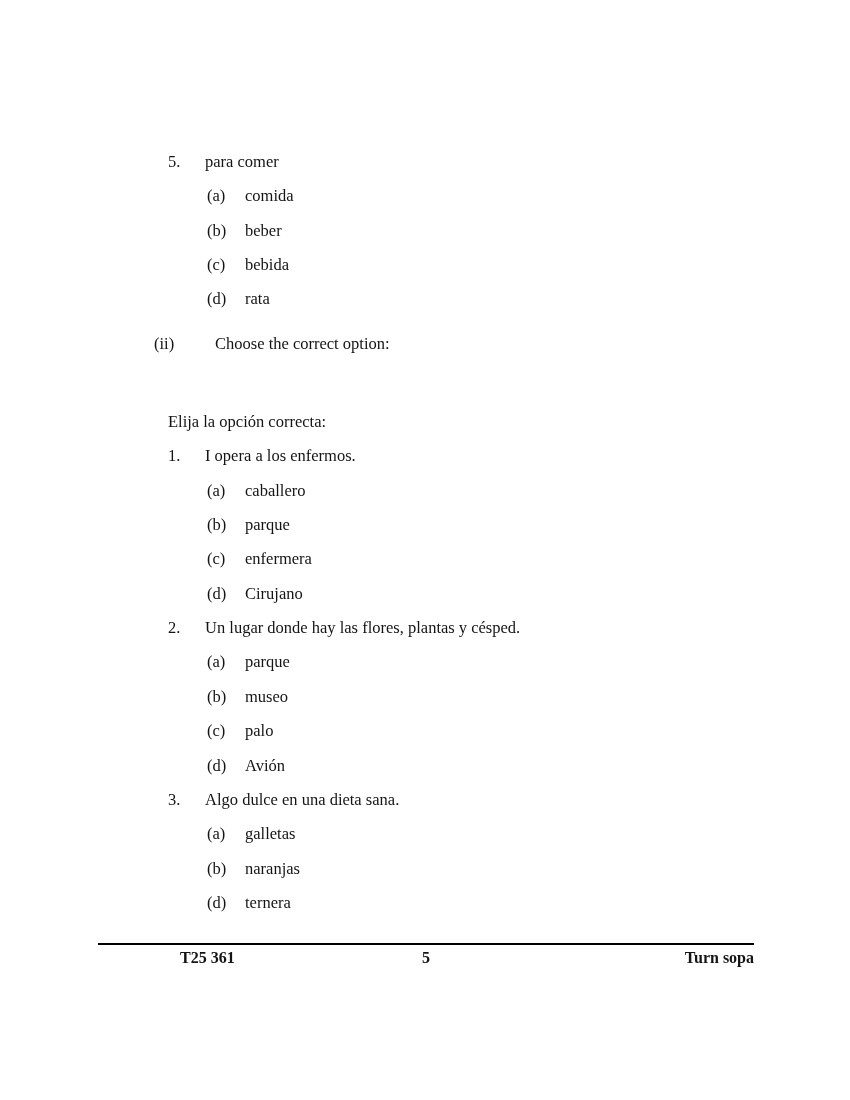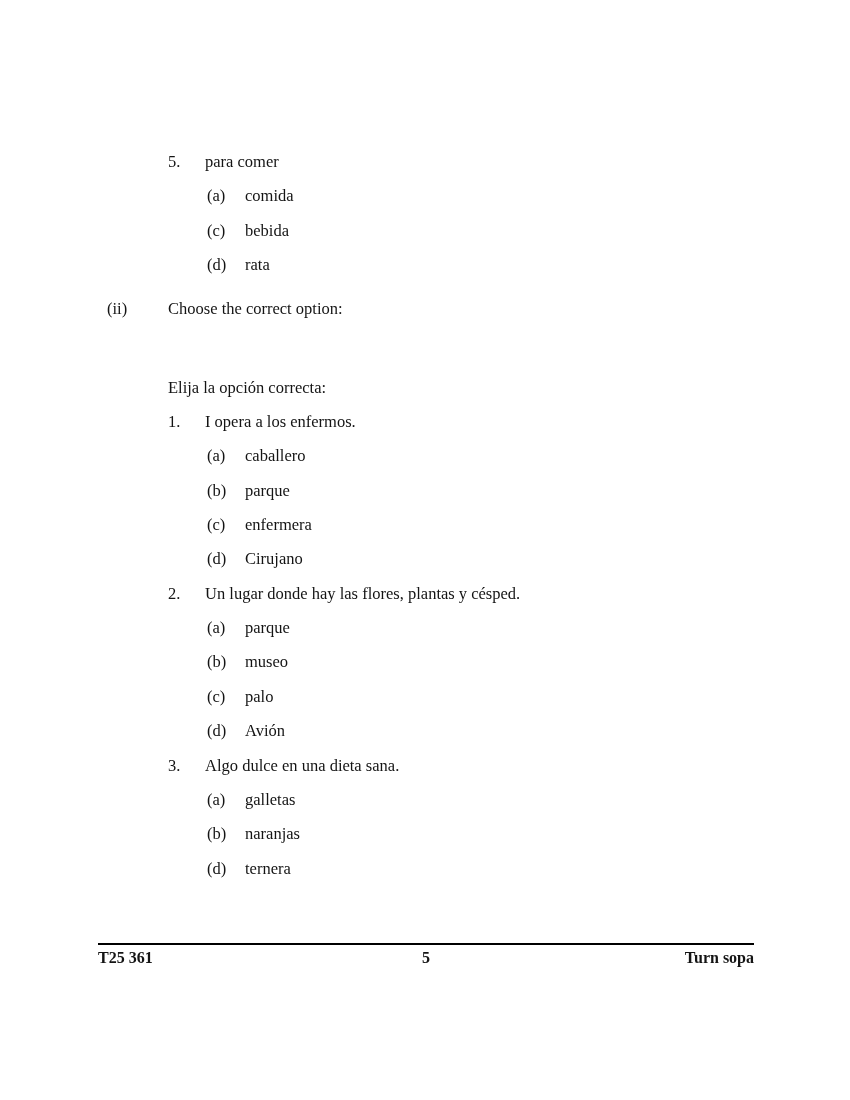--- a/index.html
+++ b/index.html
@@ -14,45 +14,48 @@
     color:#141414;
     overflow:hidden;
     border-radius:25px;
   }
   .content { position:absolute; top:152px; left:0; width:100%; }
   .line { height:34.35px; white-space:nowrap; }
   .q-line   { padding-left:168px; }
   .num      { display:inline-block; width:37px; }
   .opt-line { padding-left:207px; }
   .letter   { display:inline-block; width:38px; }
-  .sec-line { padding-left:107px; margin-top:10px; }
+  .sec-line { padding-left:107px; margin-top:10px;margin-left:47px; }
   .sec-label{ display:inline-block; width:61px; }
   .es-line  { padding-left:168px;margin-top:44px; }
   .footer {
     position:absolute; left:98px; top:943px; width:656px;
     border-top:2px solid #000000;
     display:flex; align-items:flex-start;
     padding-top:3px;
     font-weight:bold; font-size:16px; line-height:19px;
   }
-  .footer .fl { flex:1; text-align:left; }
+  .footer .fl { flex:1; text-align:center; }
   .footer .fc { flex:1; text-align:center; }
   .footer .fr { flex:1; text-align:right; }
 </style>
 </head>
 <body>
 
 <div class="page">
   <div class="content">
 
     <div class="line q-line">
       <span class="num">5.</span><span>para comer</span>
     </div>
     <div class="line opt-line">
       <span class="letter">(a)</span><span>comida</span>
+    </div>
+    <div class="line opt-line">
+      <span class="letter">(b)</span><span>beber</span>
     </div>
     <div class="line opt-line">
       <span class="letter">(c)</span><span>bebida</span>
     </div>
     <div class="line opt-line">
       <span class="letter">(d)</span><span>rata</span>
     </div>
 
     <div class="line sec-line">
       <span class="sec-label">(ii)</span><span>Choose the correct option:</span>

